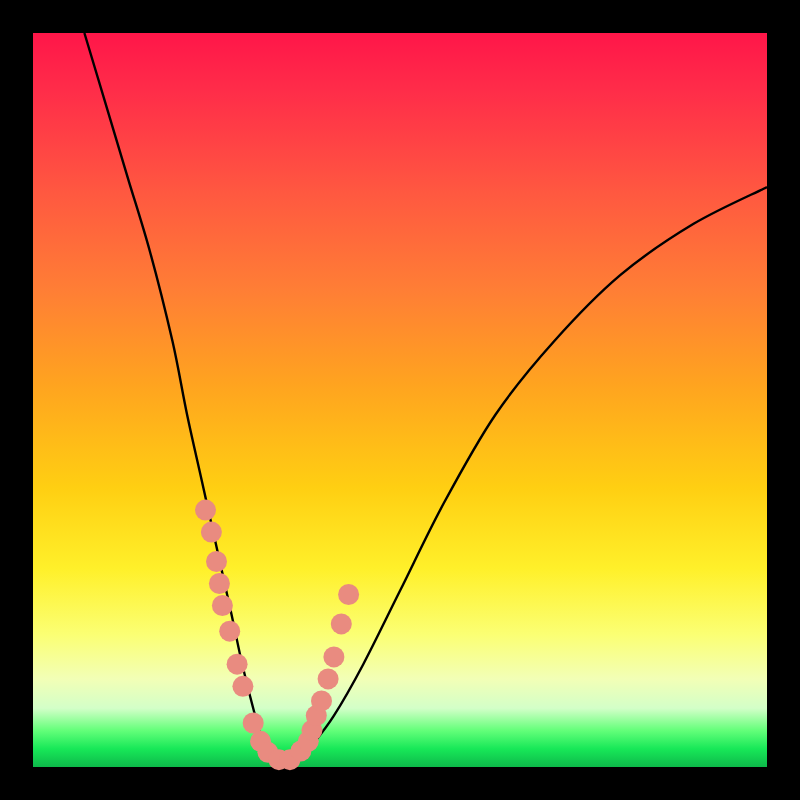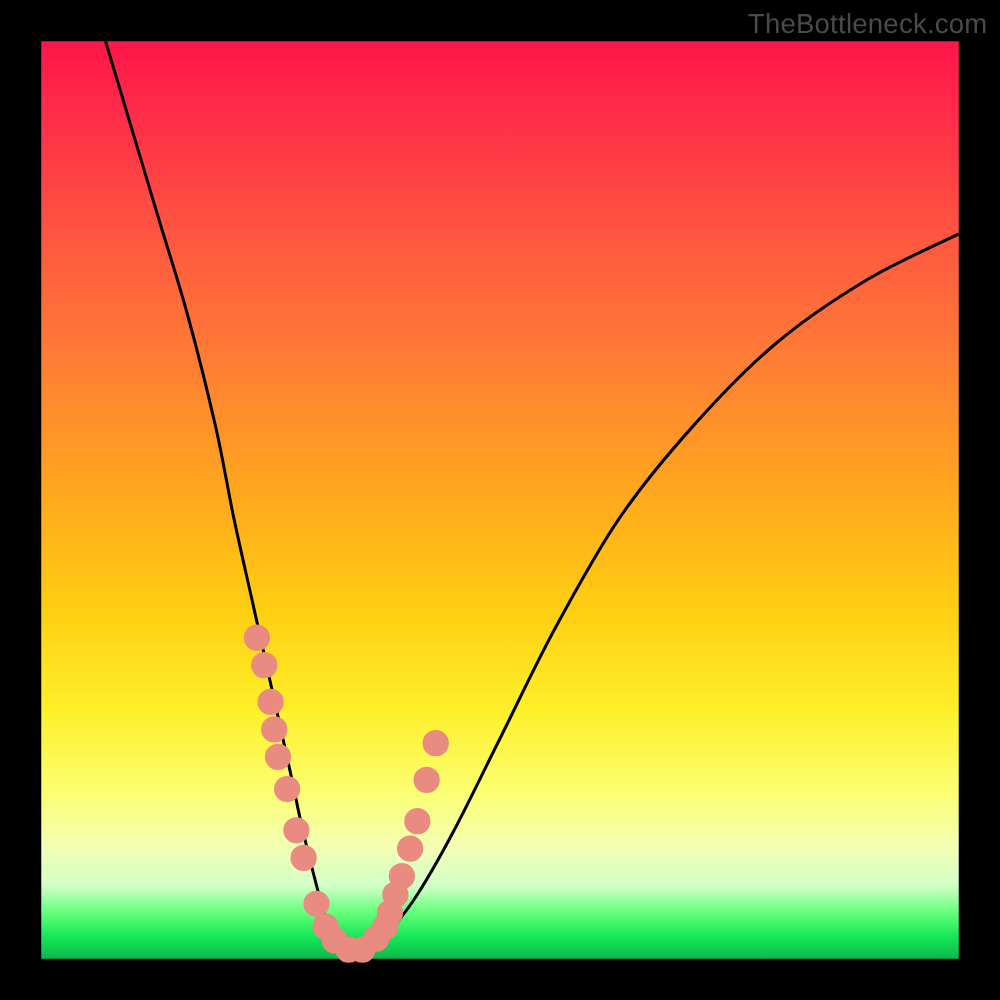--- a/index.html
+++ b/index.html
@@ -85,14 +85,13 @@
           <circle cx="278.9" cy="697.3" r="10.5"></circle>
           <circle cx="283.3" cy="682.6" r="10.5"></circle>
           <circle cx="288.5" cy="667.9" r="10.5"></circle>
           <circle cx="295.1" cy="645.9" r="10.5"></circle>
           <circle cx="300.9" cy="623.9" r="10.5"></circle>
           <circle cx="308.3" cy="590.9" r="10.5"></circle>
           <circle cx="315.6" cy="561.5" r="10.5"></circle>
         </g>
     </svg>
   </div>
-  <div class="attribution">TheBottleneck.com</div>
 </div>
 
 </body></html>

